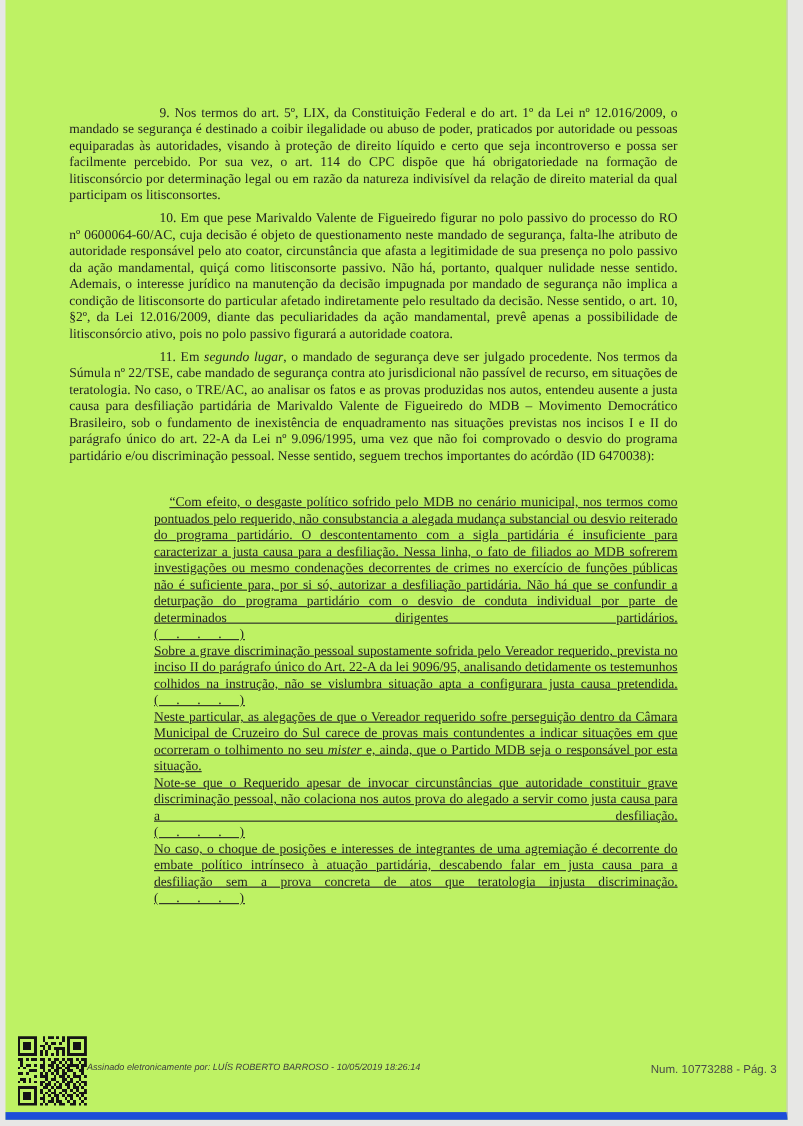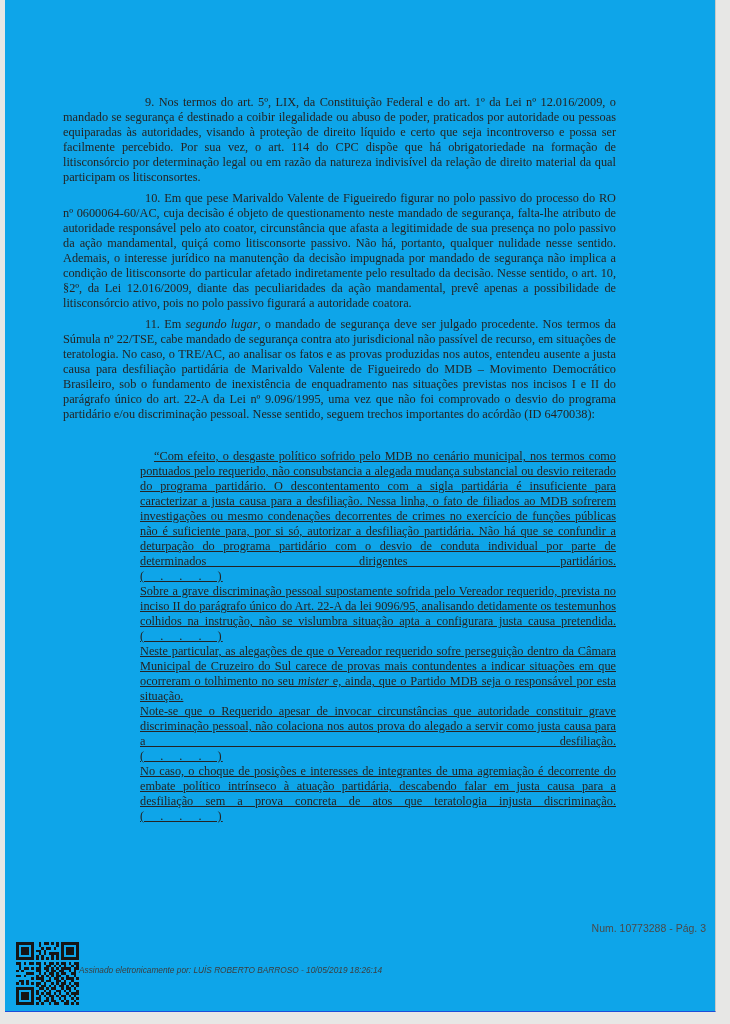--- a/index.html
+++ b/index.html
@@ -4,42 +4,42 @@
 <title>Documento</title>
 <style>
   html,body{margin:0;padding:0;}
   body{
     width:730px;height:1024px;position:relative;
     background:#e7e7e5;overflow:hidden;
     font-family:"Liberation Serif","DejaVu Serif",serif;
   }
   .page{
     position:absolute;left:5px;top:0;width:710px;height:1011px;
-    background:#0ea5e9;
-    border-right:1px solid #c9c9c7;border-bottom:1px solid #1d4ed8;
+    background:#bef264;
+    border-right:1px solid #c9c9c7;border-bottom:7px solid #1d4ed8;
   }
   .doc-body{
     position:absolute;left:58px;top:95px;width:553px;
     font-size:12.3px;line-height:15px;color:#242424;
     text-align:justify;
   }
   .para{margin:0 0 6px;text-indent:82px;}
   .quote{margin:27px 0 0 77px;width:476px;text-decoration:underline;}
   .qpara{margin:0;text-align:justify;text-align-last:justify;-moz-text-align-last:justify;}
   .qpara.first{text-indent:14px;}
   .ellipsis-line{text-align:left;word-spacing:11px;letter-spacing:1px;}
   em{font-style:italic;}
   .footer-left{
     position:absolute;left:74px;top:965px;width:520px;
     font-family:"Liberation Sans","DejaVu Sans",sans-serif;
     font-size:8.3px;line-height:11.4px;color:#3d3d3d;
     white-space:nowrap;text-align:left;font-style:italic;
   }
   .page-ref{
-    position:absolute;right:9px;top:922px;
+    position:absolute;right:9px;top:966px;
     font-family:"Liberation Sans","DejaVu Sans",sans-serif;
     font-size:10.5px;color:#4a4a4a;white-space:nowrap;
   }
   .qr{
     position:absolute;left:11px;top:942px;width:63px;height:63px;
   }
   .qr svg{width:100%;height:100%;shape-rendering:crispEdges;}
 </style>
 </head>
 <body>

